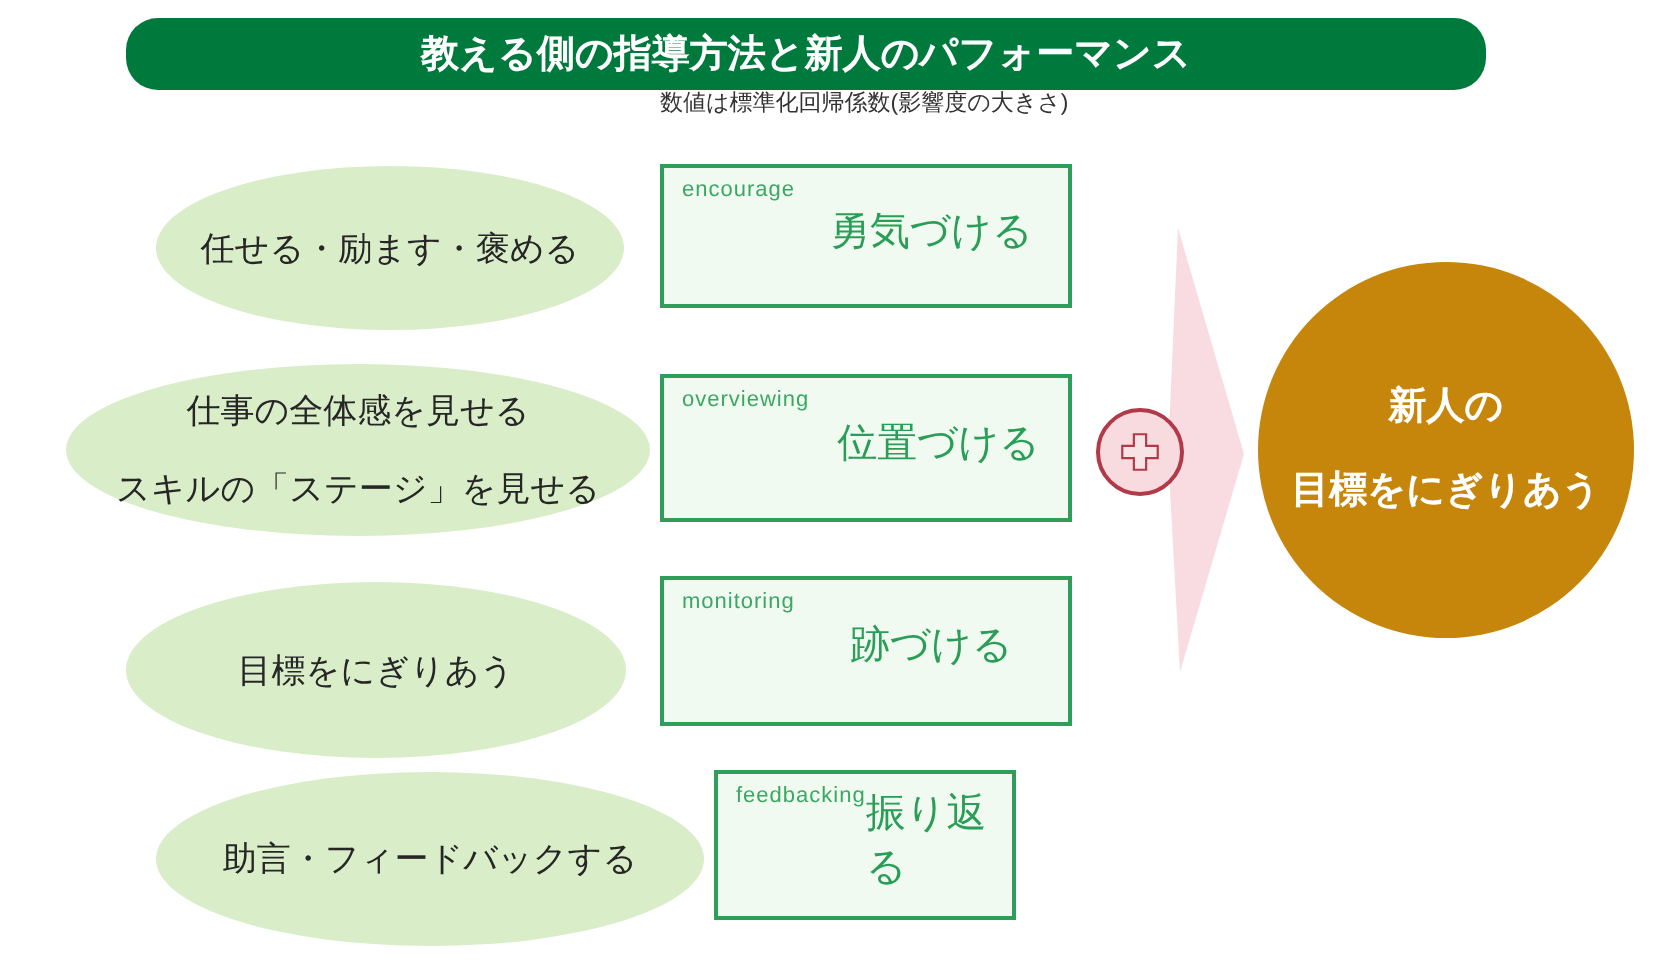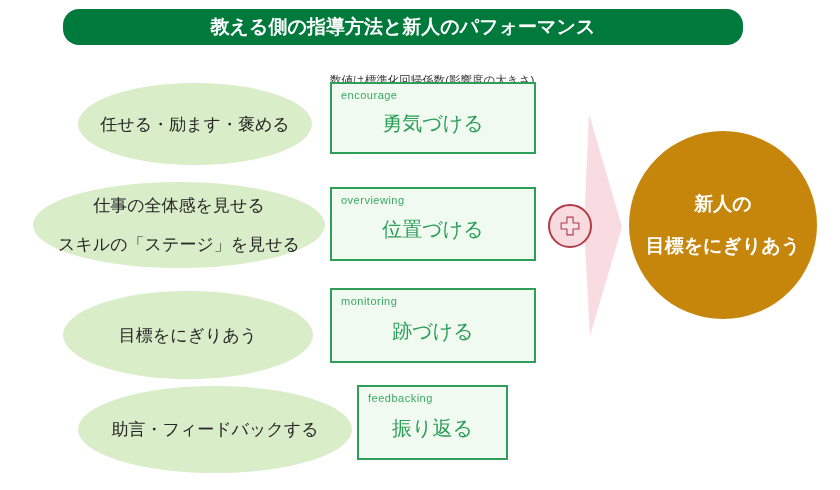--- a/index.html
+++ b/index.html
@@ -14,35 +14,35 @@
     position:relative; width:840px; height:490px; overflow:hidden; background:#ffffff;
     font-family:"Liberation Sans","DejaVu Sans",sans-serif;
   }
   .header{
     position:absolute; left:63px; top:9px; width:680px; height:36px;
     background:var(--header_bg); border-radius:16px;
     display:flex; align-items:center; justify-content:center;
   }
   .header span{ color:var(--header_text); font-size:19px; font-weight:bold; }
   .note{
-    position:absolute; left:330px; top:73px; width:230px;
+    position:absolute; left:330px; top:44px; width:230px;
     font-size:11.5px; color:var(--note_text);
   }
   .ellipse{
     position:absolute; background:var(--ellipse_bg); border-radius:50%;
     display:flex; flex-direction:column; align-items:center; justify-content:center;
     color:var(--ellipse_text); font-size:17px; text-align:center; line-height:39px;
   }
   .e1{ left:78px;  top:83px;  width:234px; height:82px; }
   .e2{ left:33px;  top:182px; width:292px; height:86px; }
   .e3{ left:63px;  top:291px; width:250px; height:88px; }
   .e4{ left:78px;  top:386px; width:274px; height:87px; }
   .gbox{
     position:absolute; background:var(--box_bg); border:2px solid var(--box_border);
-    box-sizing:border-box; display:flex; flex-direction:column;
+    box-sizing:border-box; display:flex; flex-direction:row;
   }
   .b1{ left:330px; top:82px;  width:206px; height:72px; }
   .b2{ left:330px; top:187px; width:206px; height:74px; }
   .b3{ left:330px; top:288px; width:206px; height:75px; }
   .b4{ left:357px; top:385px; width:151px; height:75px; }
   .gbox .en{
     display:block; padding:5px 0 0 9px; font-size:11px; letter-spacing:0.5px;
     color:var(--box_label);
   }
   .gbox .ja{

